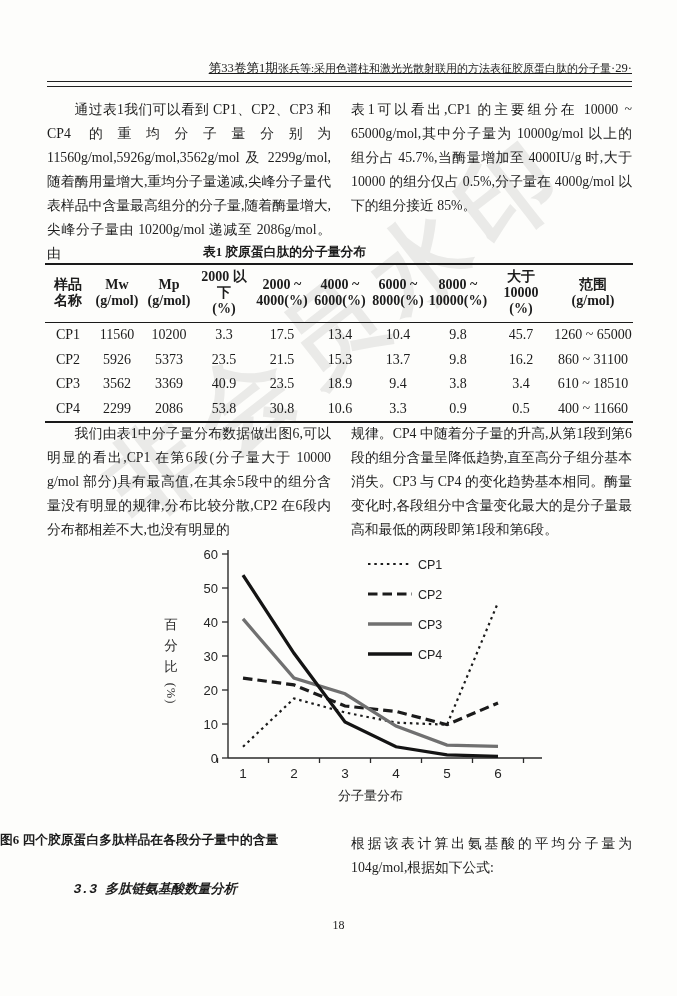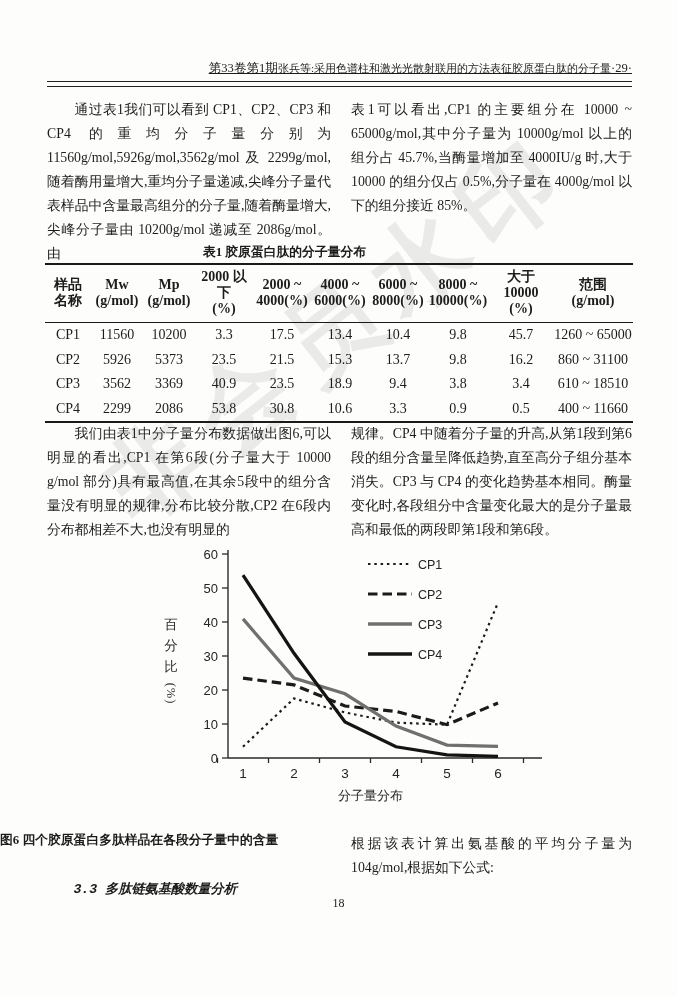--- a/index.html
+++ b/index.html
@@ -72,21 +72,21 @@
     font-size:12.2px; line-height:21px; text-align:justify; text-indent:2em;
   }
   
   .s33h {
     position:absolute; left:47px; top:880px; width:284px;
     font-weight:bold; font-style:italic; font-size:13.2px; text-indent:2em;font-family:Liberation Mono, monospace;
   }
   #s33pl { left:47px; top:902px; }
   #s33pr { top:832px; }
   .pageno {
-    position:absolute; left:0; top:896px; width:677px; text-align:center;
+    position:absolute; left:0; top:918px; width:677px; text-align:center;
     font-size:12px;
   }
 </style>
 </head>
 <body>
 
 <div class="page">
 
   <div class="watermark">非会员水印</div>
 

